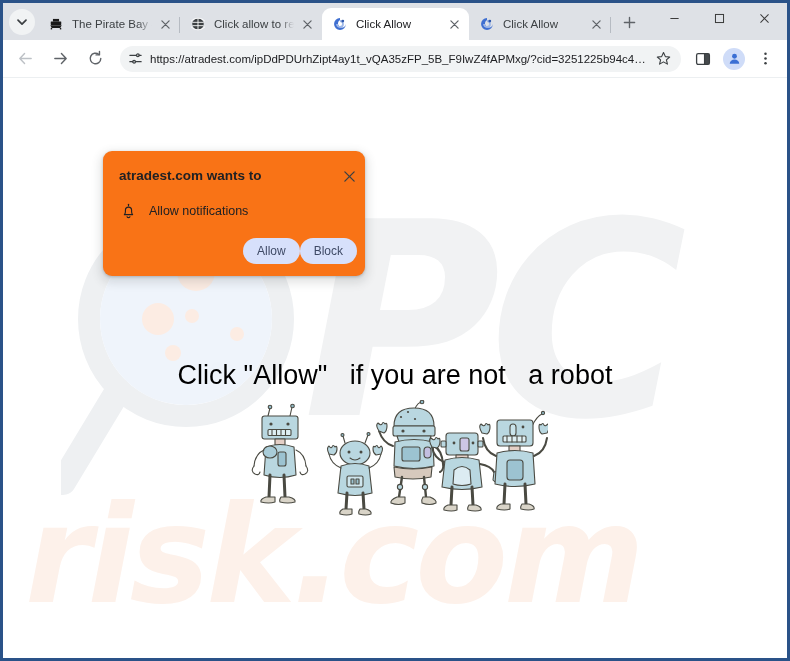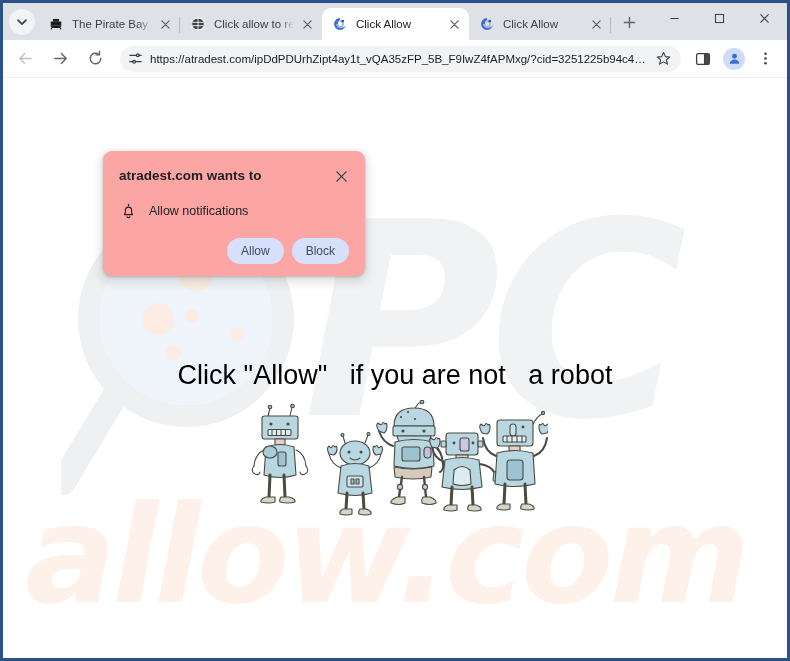--- a/index.html
+++ b/index.html
@@ -246,24 +246,24 @@
     width: 300px;
     height: 125px;
   }
 
   
   .perm {
     position: absolute;
     left: 100px;
     top: 73px;
     width: 262px;
-    background: #fca5a5;
+    background: #f97316;
     border-radius: 9px;
     box-shadow: 0 1px 3px rgba(60,64,67,.28), 0 4px 10px 3px rgba(60,64,67,.14);
-    padding: 16px 16px 12px 16px;
+    padding: 16px 8px 12px 16px;
     z-index: 20;
   }
   .perm-head {
     display: flex;
     align-items: flex-start;
     justify-content: space-between;
   }
   .perm-title {
     font-size: 13.5px;
     font-weight: 700;
@@ -288,21 +288,20 @@
     flex: none;
     display:flex; align-items:center; justify-content:center;
   }
   .perm-label {
     font-size: 12.5px;
     color: #202124;
   }
   .perm-actions {
     display: flex;
     justify-content: flex-end;
-    gap: 8px;
     margin-top: 18px;
   }
   .perm-btn {
     min-width: 56px;
     height: 26px;
     padding: 0 14px;
     border-radius: 14px;
     border: none;
     background: #d7e0fb;
     color: #3f4a66;
@@ -497,21 +496,21 @@
         <circle cx="131" cy="110" r="7" fill="#fcece3"></circle>
         <circle cx="112" cy="147" r="8" fill="#fcece3"></circle>
         <circle cx="176" cy="128" r="7" fill="#fcece3"></circle>
         <circle cx="157" cy="164" r="8" fill="#eef3fa"></circle>
         <path d="M57 185 L2 276" stroke="#eef0f2" stroke-width="26" stroke-linecap="round"></path>
       </svg>
     </div>
 
     <div class="wm wm-pc">PC</div>
 
-    <div class="wm wm-risk">allow.com</div>
+    <div class="wm wm-risk">risk.com</div>
 
     <div class="headline">Click "Allow"   if you are not   a robot</div>
 
     <div class="robots">
       <svg width="300" height="125" viewBox="0 0 300 125">
         <g stroke="#4a4a42" stroke-width="1.1" fill="#b9d7e0" stroke-linecap="round" stroke-linejoin="round">
 
           <g>
             <path d="M20 16 L22 8 M42 16 L44 7" fill="none"></path>
             <circle cx="22" cy="7" r="1.8" fill="#8fb9c6"></circle>

